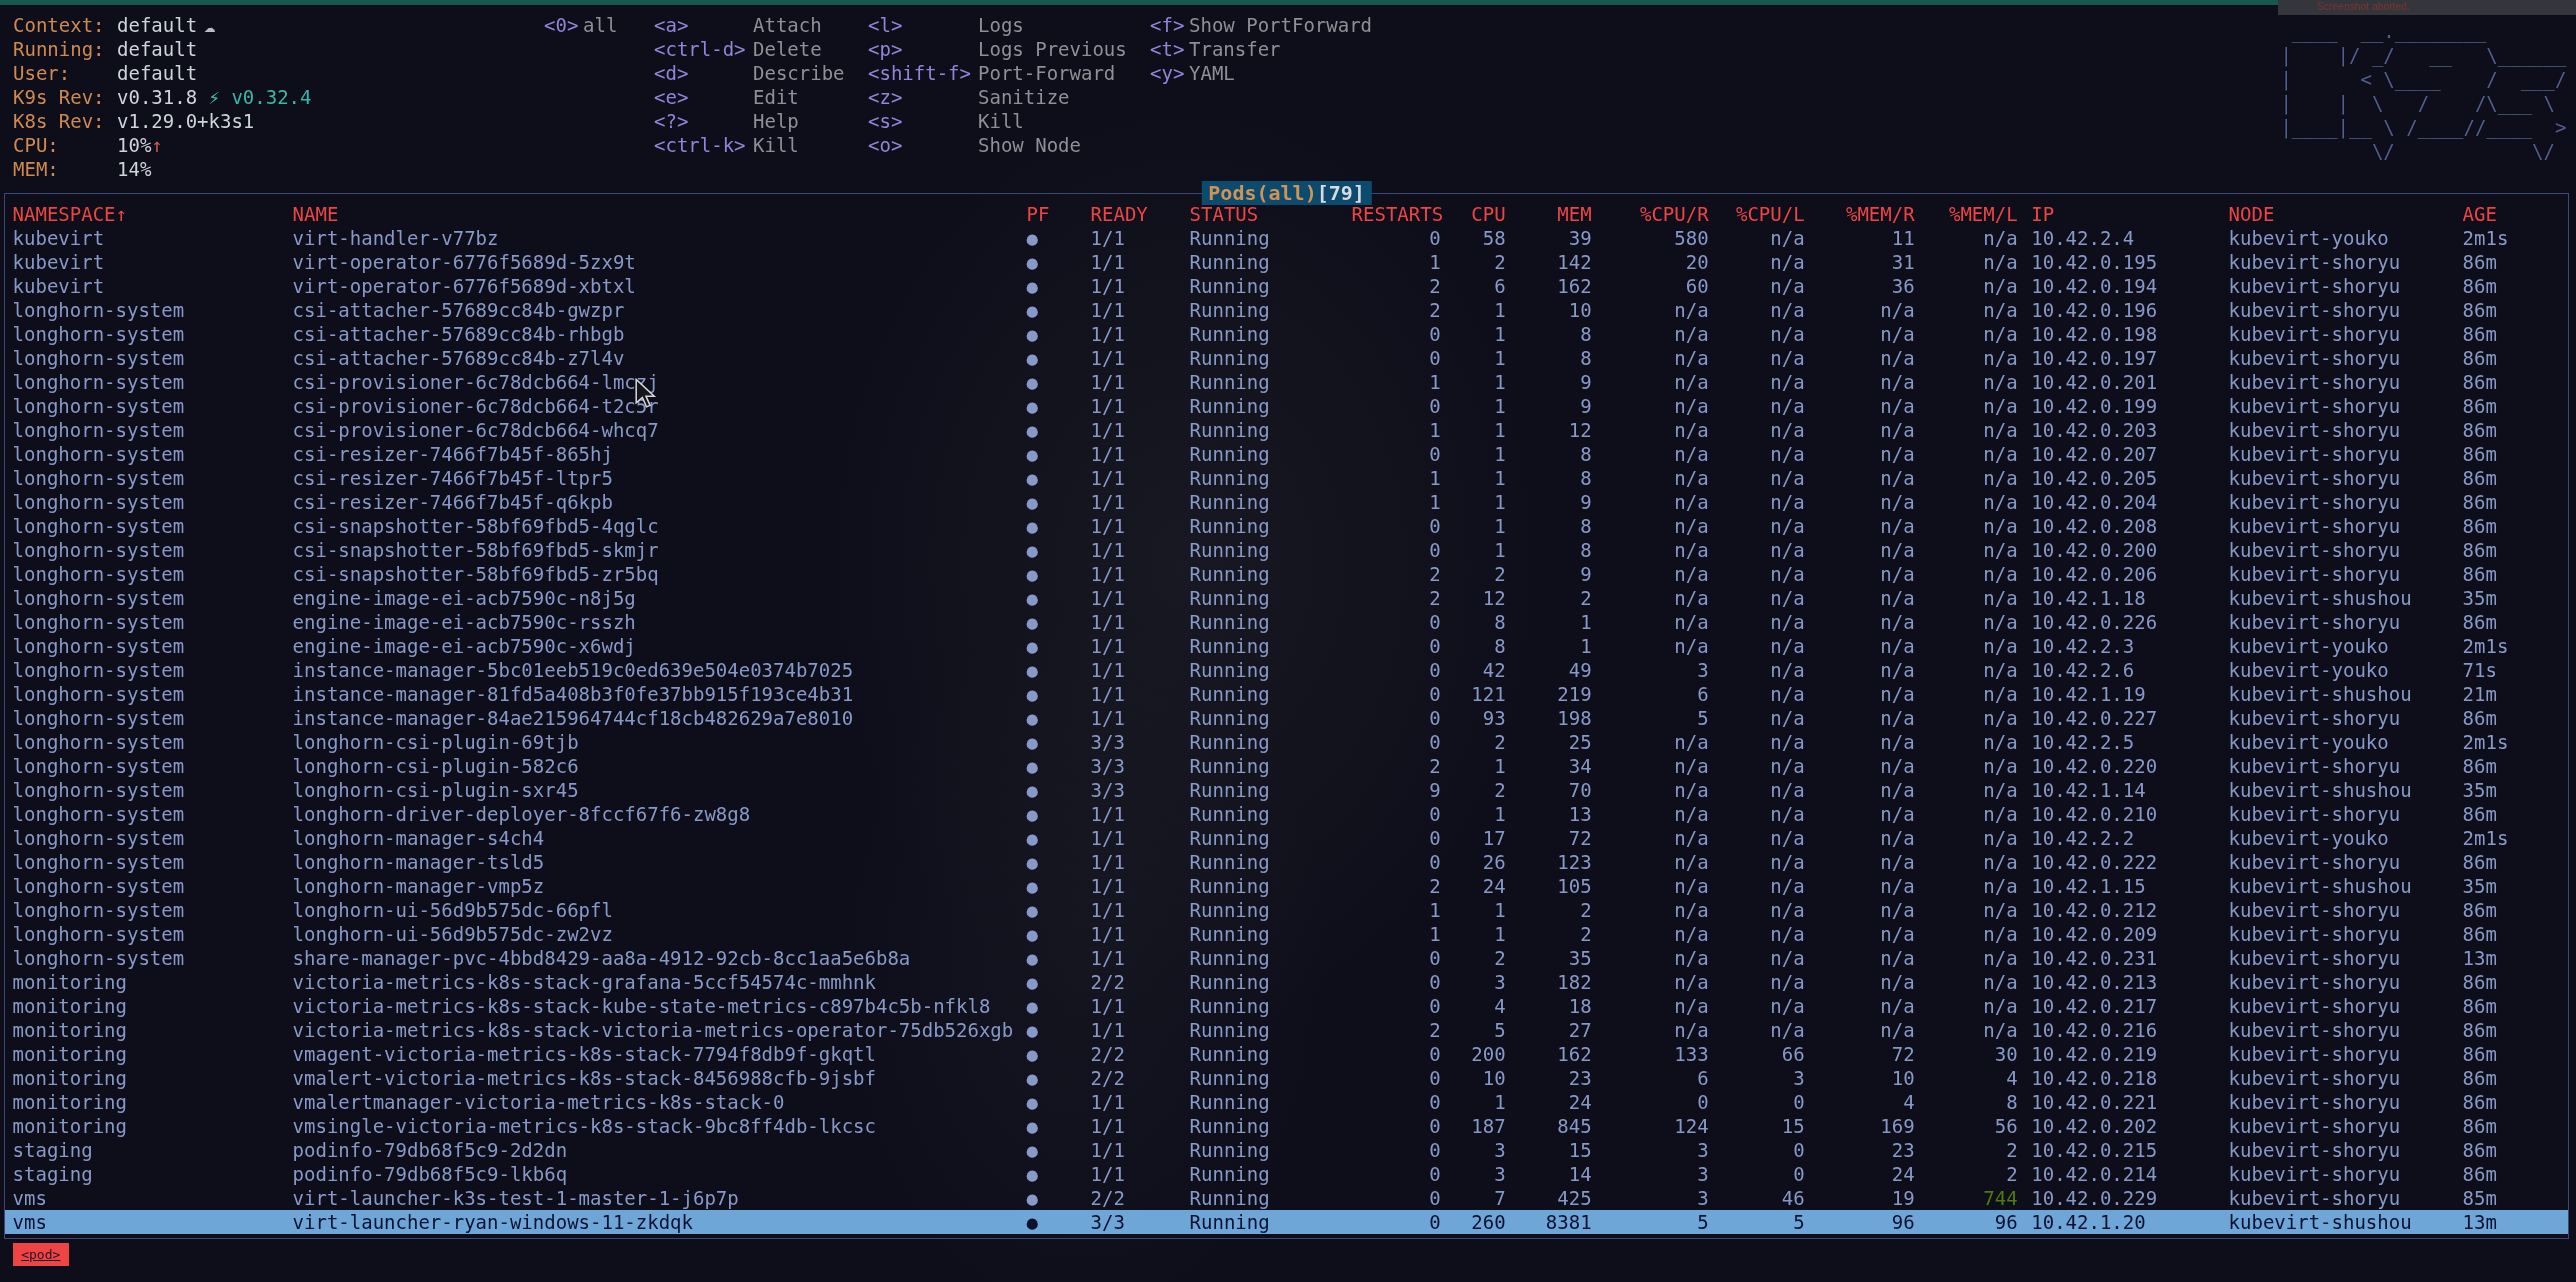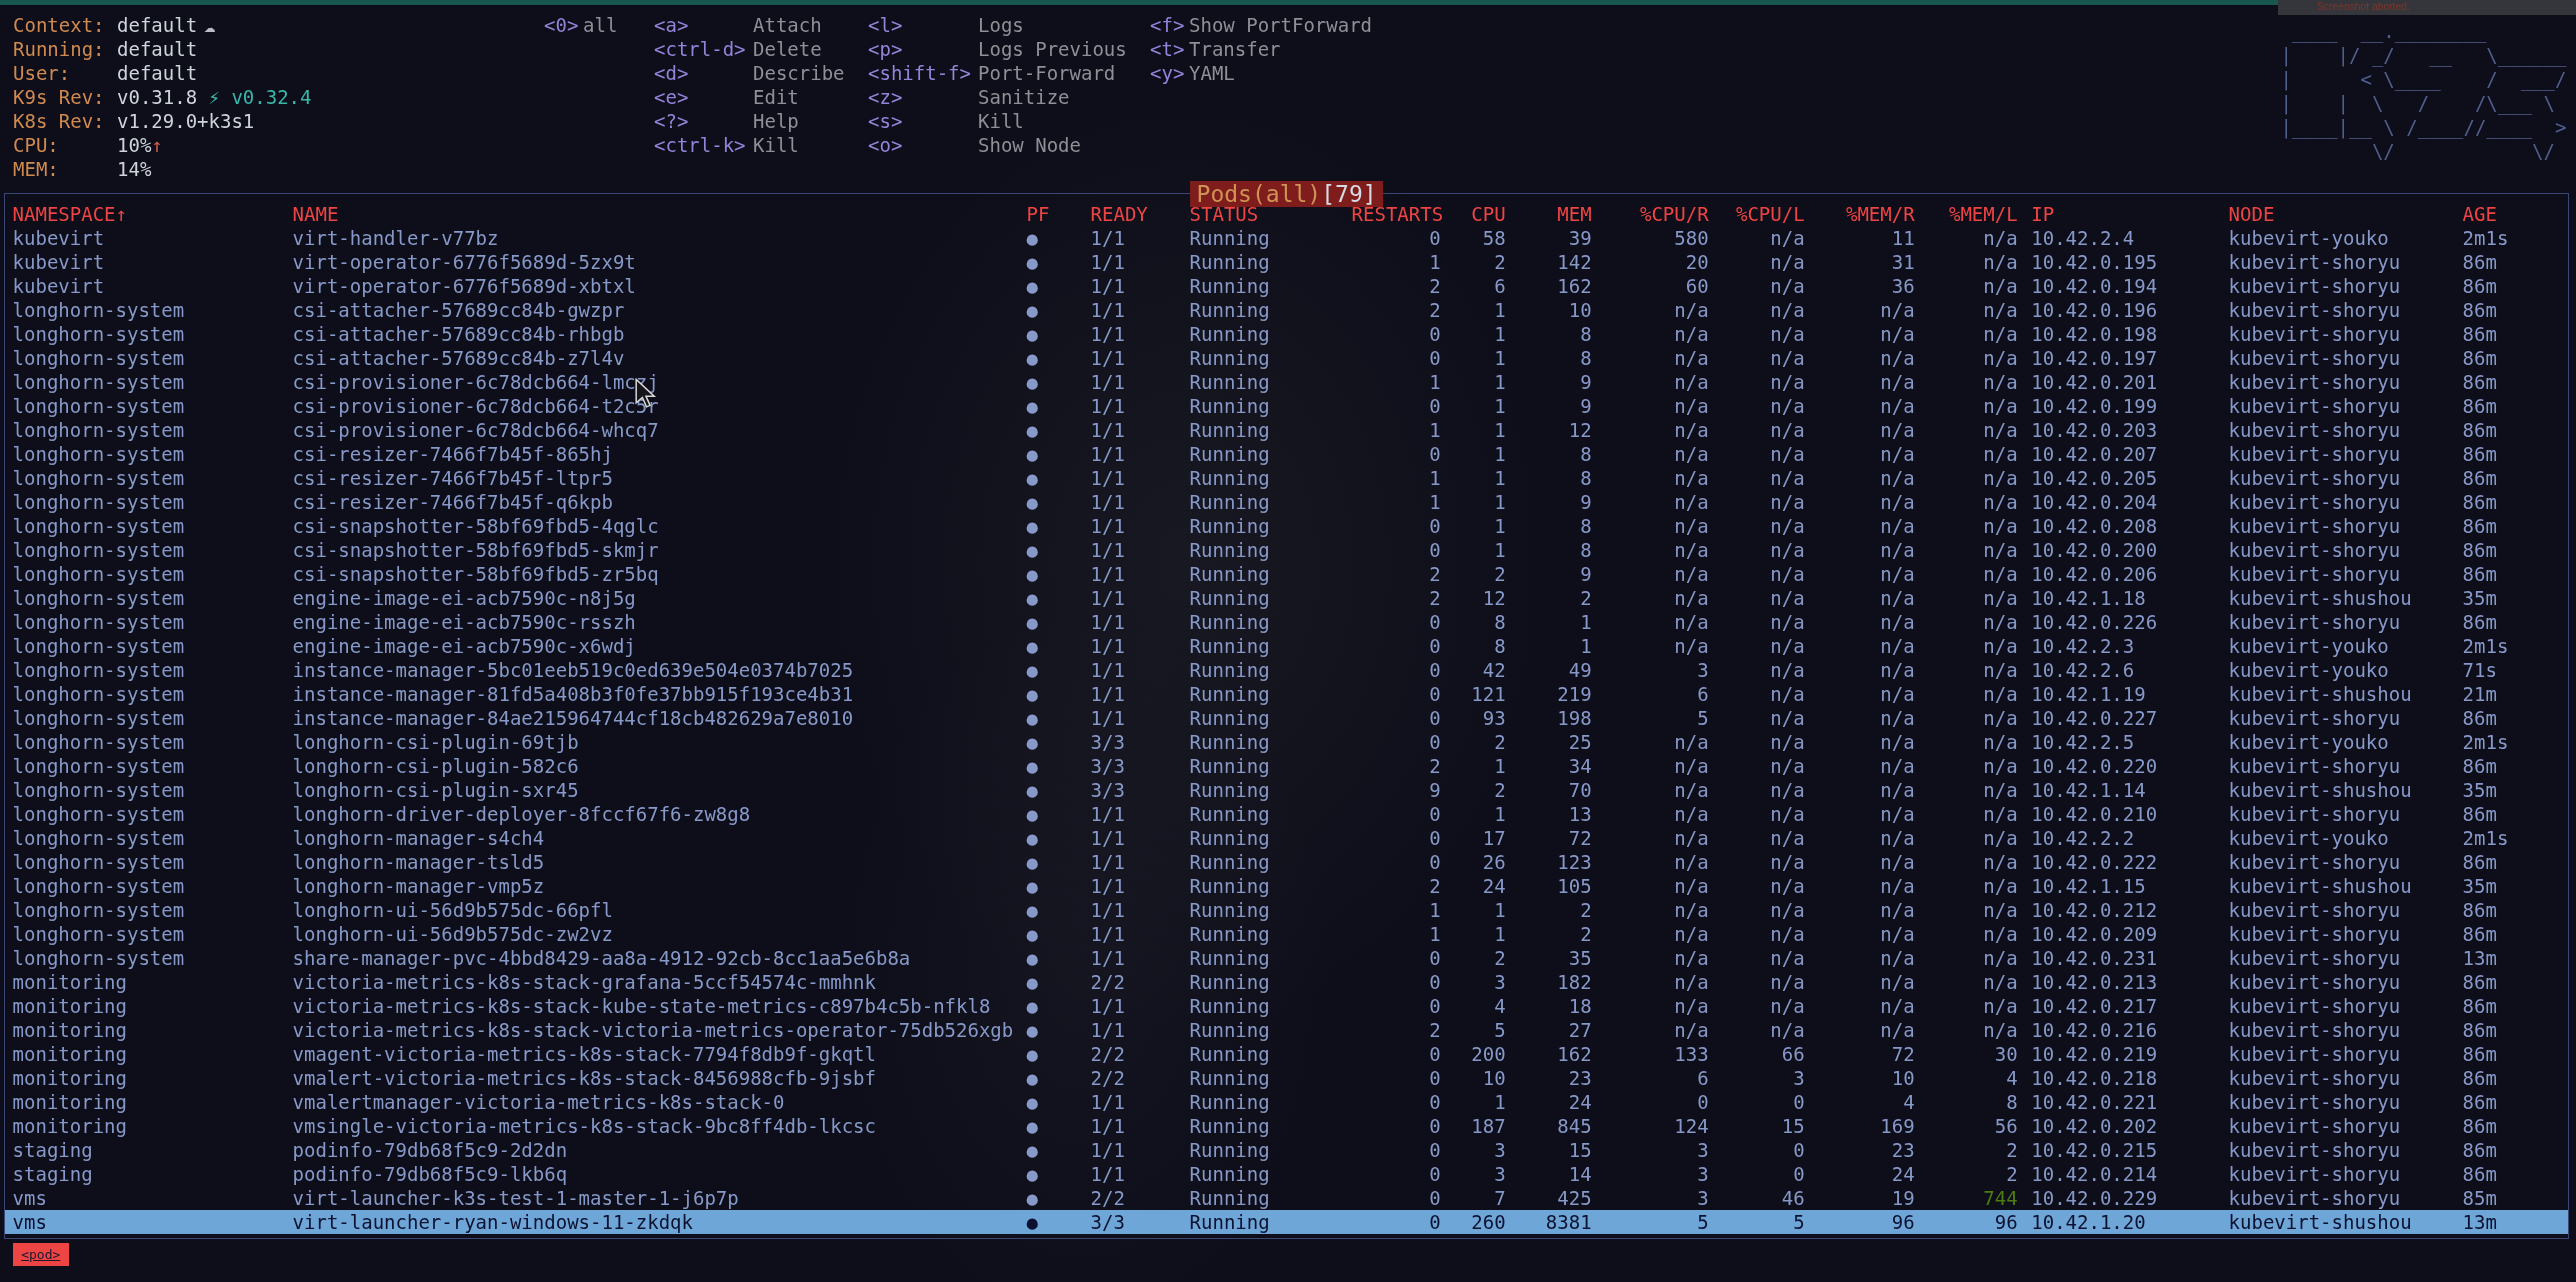--- a/index.html
+++ b/index.html
@@ -30,22 +30,22 @@
   .menu-key{color:#9383d9;display:inline-block;}
   #mcol0 .menu-key{width:39px;} #mcol1 .menu-key{width:99px;}
   #mcol2 .menu-key{width:110px;} #mcol3 .menu-key{width:39px;}
   .menu-label{color:#8f9096;}
 
   
   .logo{position:absolute;top:19px;right:9.6px;margin:0;font-size:19px;line-height:24px;color:#515e90;}
 
   
   .frame{position:absolute;left:4.1px;top:193px;width:2563px;height:1044px;border:1.4px solid #3b4877;}
-  .title{position:absolute;top:-13px;left:50%;transform:translateX(-50%);background:#7f1d1d;
-         padding:0 6.9px;font-size:23px;white-space:nowrap;}
+  .title{position:absolute;top:-13px;left:50%;transform:translateX(-50%);background:#0c4a6e;
+         padding:0 6.9px;font-size:20px;white-space:nowrap;font-weight:bold;}
   .title .t-name,.title .t-scope{color:#cf9455;}
   .title .t-count{color:#d6dae2;}
 
   
   .tbl{position:absolute;left:0;top:8.2px;right:0;}
   .trow{
     display:grid;
     grid-template-columns:280px 734px 64px 99px 162px 89px 65px 86px 117px 96px 110px 103px 211px 234px 1fr;
     padding-left:7.5px;height:24px;line-height:24px;
     font-size:19px;color:#8799c9;white-space:nowrap;

